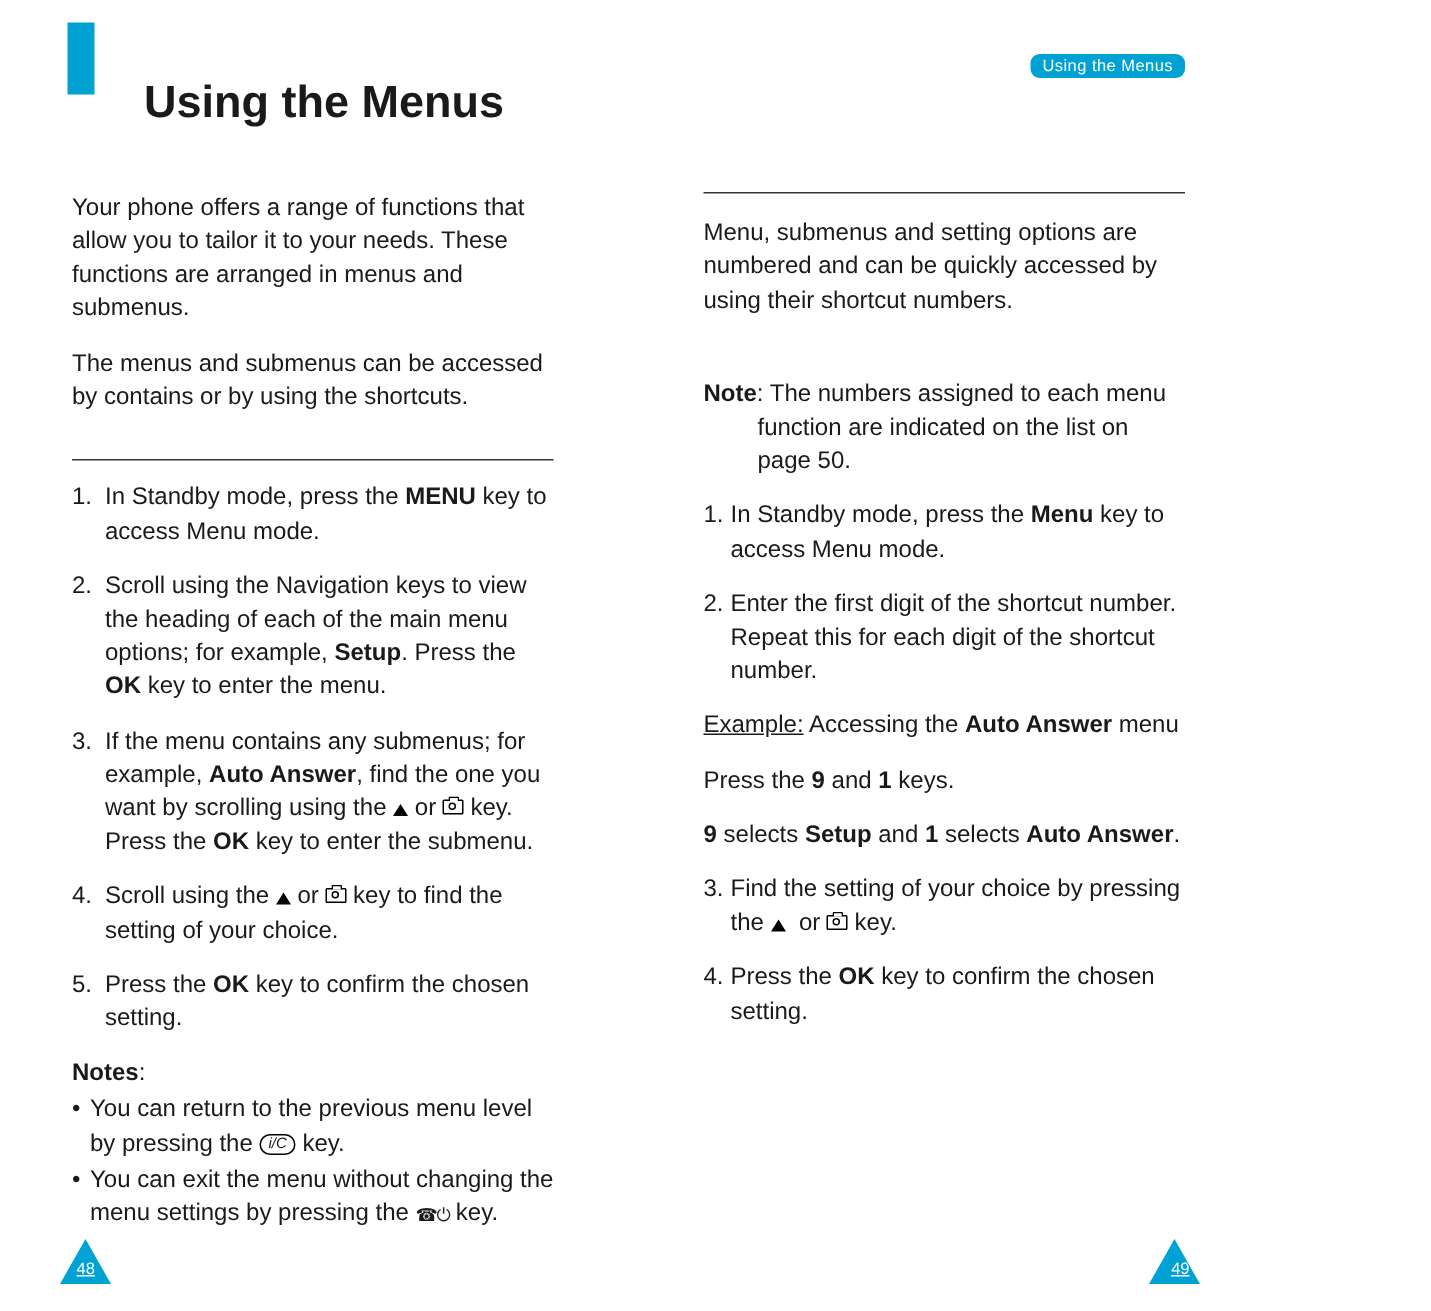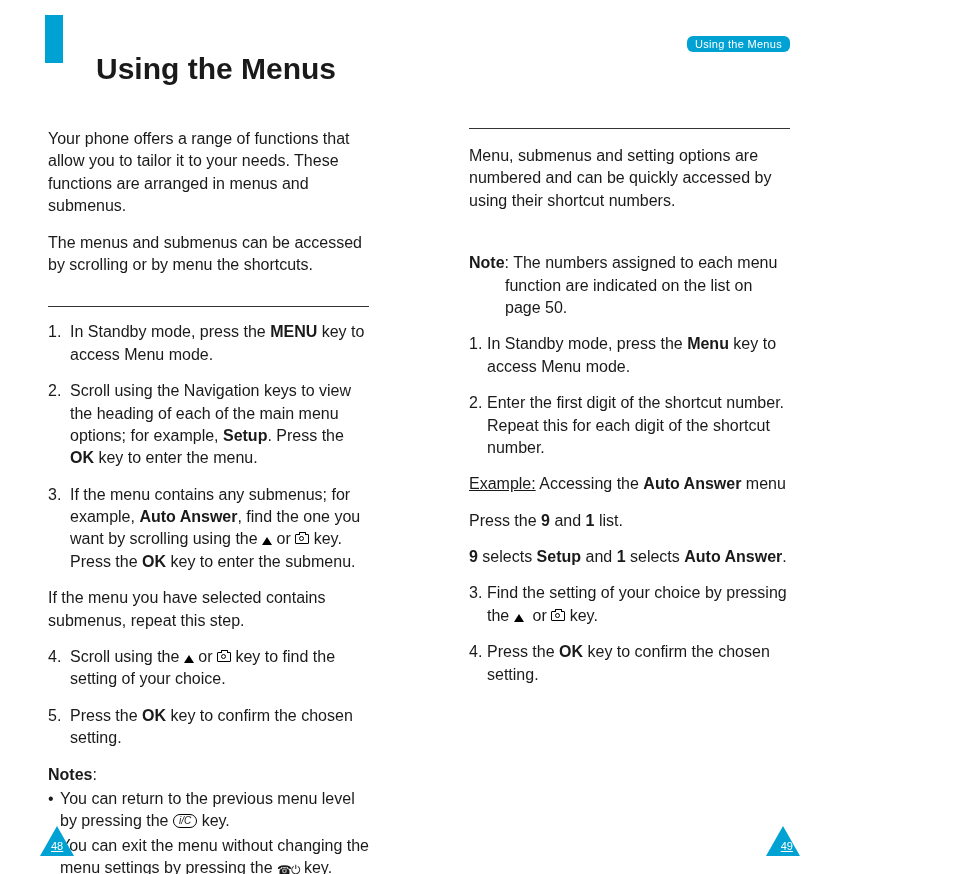--- a/index.html
+++ b/index.html
@@ -160,21 +160,21 @@
 
 <div class="page">
   <div class="blue-tab"></div>
   <div class="header-pill">Using the Menus</div>
   <div class="title">Using the Menus</div>
 
   <div class="columns">
 
     <div class="col">
       <p>Your phone offers a range of functions that allow you to tailor it to your needs. These functions are arranged in menus and submenus.</p>
-      <p>The menus and submenus can be accessed by scrolling or by menu the shortcuts.</p>
+      <p>The menus and submenus can be accessed by contains or by using the shortcuts.</p>
 
       <hr class="hr">
 
       <div class="ol-item">
         <div class="ol-num">1.</div>
         <div class="ol-body">
           <span>In Standby mode, press the </span><b>MENU</b><span> key to access Menu mode.</span>
         </div>
       </div>
 
@@ -185,21 +185,20 @@
         </div>
       </div>
 
       <div class="ol-item">
         <div class="ol-num">3.</div>
         <div class="ol-body">
           <span>If the menu contains any submenus; for example, </span><b>Auto Answer</b><span>, find the one you want by scrolling using the  </span><span class="tri-up"></span><span>  or  </span><span class="cam"></span><span>  key. Press the </span><b>OK</b><span> key to enter the submenu.</span>
         </div>
       </div>
 
-      <p class="sub">If the menu you have selected contains submenus, repeat this step.</p>
 
       <div class="ol-item">
         <div class="ol-num">4.</div>
         <div class="ol-body">
           <span>Scroll using the  </span><span class="tri-up"></span><span>  or  </span><span class="cam"></span><span>  key to find the setting of your choice.</span>
         </div>
       </div>
 
       <div class="ol-item">
         <div class="ol-num">5.</div>
@@ -241,21 +240,21 @@
       <div class="ol-item">
         <div class="ol-num" style="flex-basis:18px">2.</div>
         <div class="ol-body">Enter the first digit of the shortcut number. Repeat this for each digit of the shortcut number.</div>
       </div>
 
       <p class="indent">
         <span class="u">Example:</span><span> Accessing the </span><b>Auto Answer</b><span> menu</span>
       </p>
 
       <p class="indent2">
-        <span>Press the </span><b>9</b><span> and </span><b>1</b><span> list.</span>
+        <span>Press the </span><b>9</b><span> and </span><b>1</b><span> keys.</span>
       </p>
 
       <p class="indent2">
         <b>9</b><span> selects </span><b>Setup</b><span> and </span><b>1</b><span> selects </span><b>Auto Answer</b><span>.</span>
       </p>
 
       <div class="ol-item">
         <div class="ol-num" style="flex-basis:18px">3.</div>
         <div class="ol-body">
           <span>Find the setting of your choice by pressing the  </span><span class="tri-up"></span>&nbsp;<span> or  </span><span class="cam"></span><span>  key.</span>

